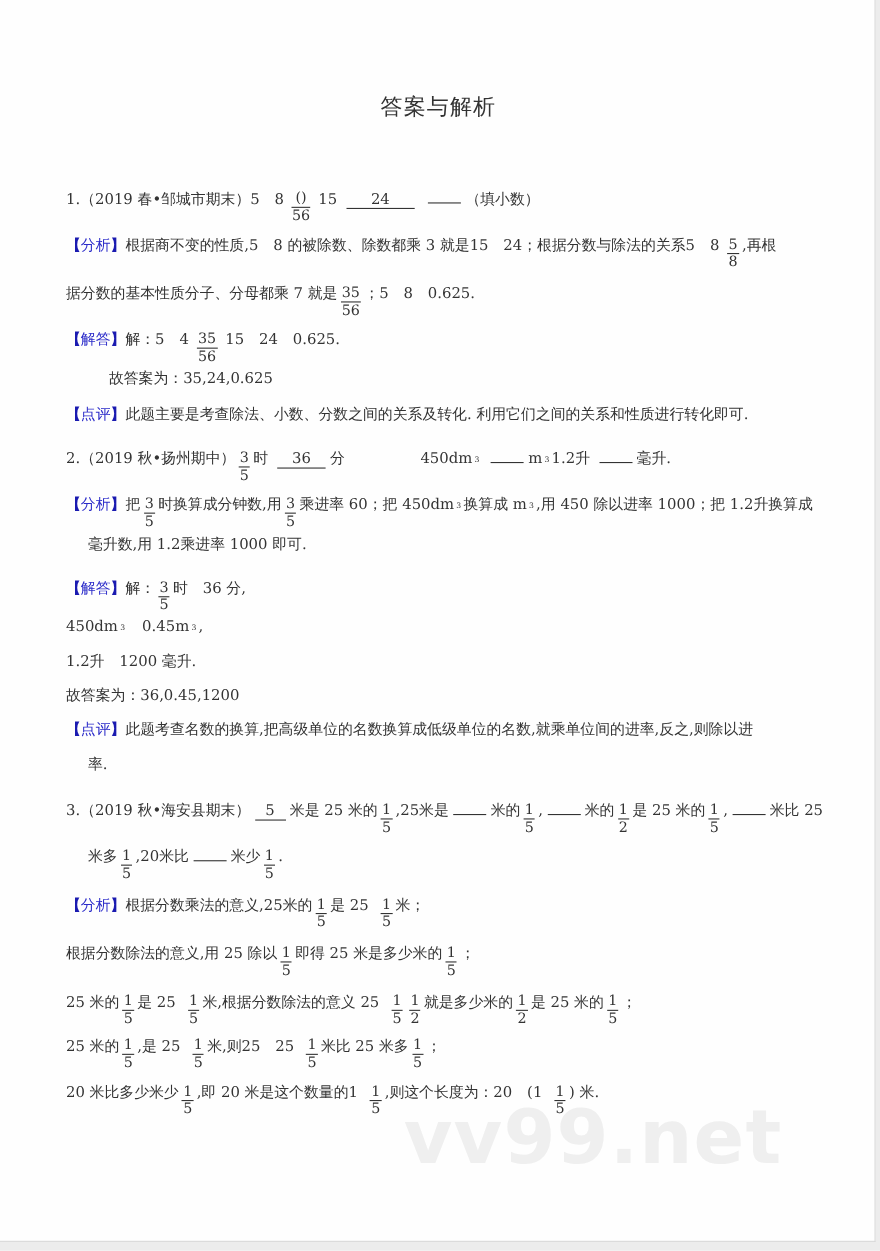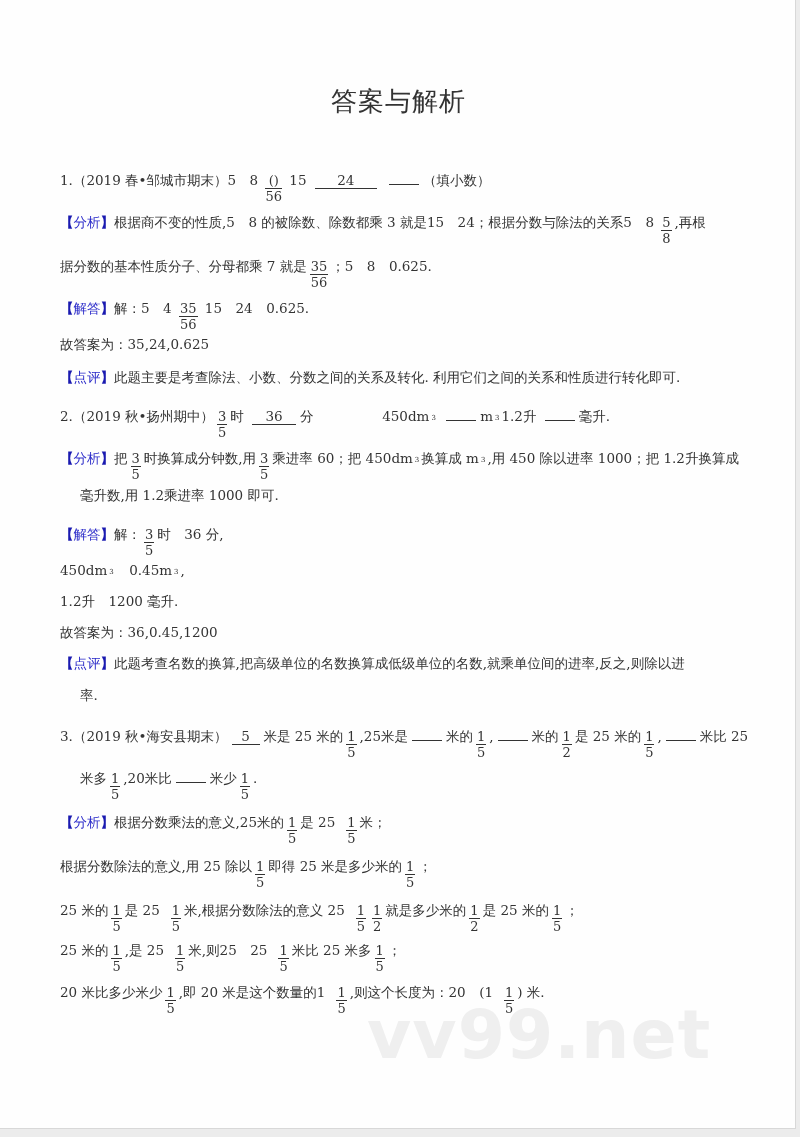--- a/index.html
+++ b/index.html
@@ -12,21 +12,21 @@
   .page {
     position: absolute; left: 0; top: 0;
     width: 795px; height: 1128px;
     background: #fefefe;
     border-right: 1px solid #d8d8d8;
     border-bottom: 1px solid #d8d8d8;
     overflow: hidden;
   }
   .title {
     position: absolute; top: 84px; left: 0; width: 797px;
-    text-align: center; font-size: 26px; color: #333; letter-spacing: 1px;
+    text-align: center; font-size: 20px; color: #333; letter-spacing: 1px;
   }
   .line {
     position: absolute; left: 60px; font-size: 13.5px; line-height: 20px;
     white-space: nowrap; color: #333;
   }
   .indent { left: 80px; }
   .tag { color: #2b2bc9; }
   .tag .br { color: #1a1ab0; font-weight: bold; }
   .frac {
     display: inline-block; vertical-align: middle; text-align: center;
@@ -69,21 +69,21 @@
   <div class="line" style="top:252px;">
     <span>据分数的基本性质分子、分母都乘 7 就是</span><span class="frac"><span class="num">35</span><span class="den">56</span></span><span>；5　8　0.625.</span>
   </div>
 
   <div class="line" style="top:294px;">
     <span class="tag"><span class="br">【</span><span>解答</span><span class="br">】</span></span><span>解：5　4</span>
     <span class="frac"><span class="num">35</span><span class="den">56</span></span>
     <span>15　24　0.625.</span>
   </div>
 
-  <div class="line" style="top:334px;">故答案为：35,24,0.625</div>
+  <div class="line" style="top:334px;margin-left:39px;">故答案为：35,24,0.625</div>
 
   <div class="line" style="top:367px;">
     <span class="tag"><span class="br">【</span><span>点评</span><span class="br">】</span></span><span>此题主要是考查除法、小数、分数之间的关系及转化. 利用它们之间的关系和性质进行转化即可.</span>
   </div>
 
   <div class="line" style="top:402px;">
     <span>2.（2019 秋•扬州期中）</span><span class="frac"><span class="num">3</span><span class="den">5</span></span><span>时</span>
     <span class="blank" style="width:44px;">36</span><span>分</span>
     <span style="display:inline-block;width:60px;"></span>
     <span>450dm</span><span class="sup">3</span>

